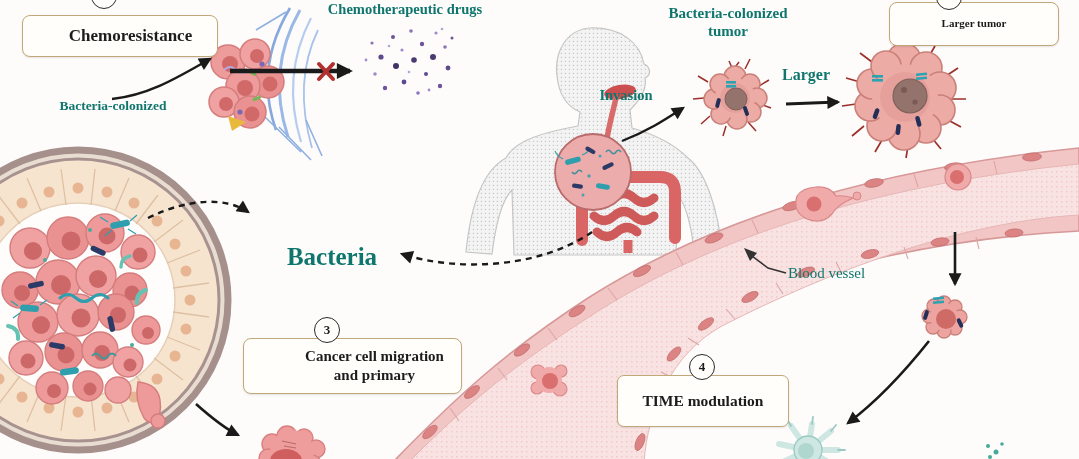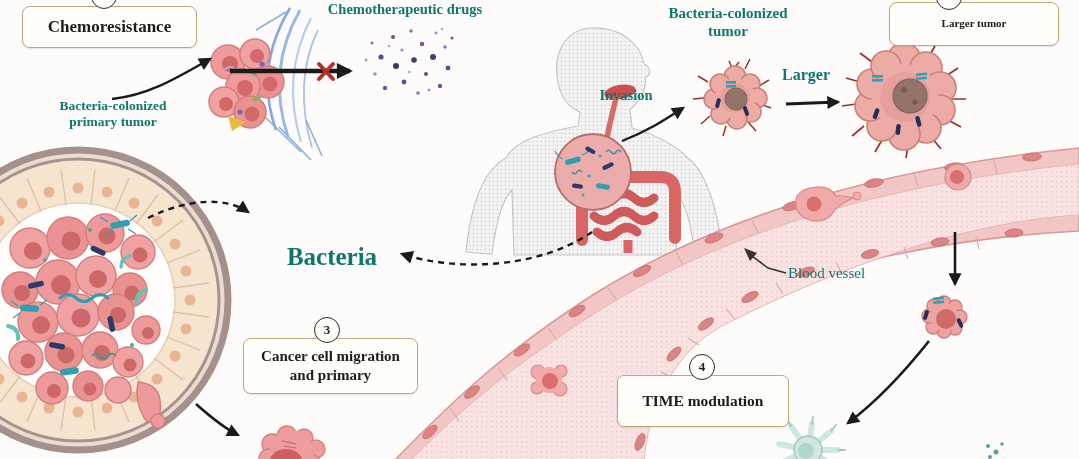--- a/index.html
+++ b/index.html
@@ -417,31 +417,30 @@
           <circle cx="312" cy="464" r="9"></circle>
           <circle cx="268" cy="458" r="9"></circle>
     </g>
     <circle cx="292" cy="452" r="22" fill="#ee9c9c"></circle>
     <ellipse cx="286" cy="461" rx="16" ry="12" fill="#cf5f5f"></ellipse>
     <path d="M282,441 l14,3 M284,446 l12,2" stroke="#bb6a6a" stroke-width="1.2"></path>
   </g>
 </svg>
 
 <div class="badge" style="left:91px;top:-17px;"></div>
-<div class="lbox" style="left:22px;top:6px;width:173px;height:40px;font-size:17px;">
+<div class="lbox" style="left:22px;top:15px;width:173px;height:40px;font-size:17px;padding-left:21px;">
   <span>Chemoresistance</span>
 </div>
 
 <div class="lab" style="left:305px;top:1px;width:200px;font-size:14.5px;">
   <span>Chemotherapeutic drugs</span>
 </div>
 
 <div class="lab" style="left:23px;top:98px;width:180px;font-size:13.5px;">
   <div>Bacteria-colonized</div>
-  <div>primary tumor</div>
 </div>
 
 <div class="lab" style="left:252px;top:226px;width:160px;font-size:25px;margin-top:16px;">
   <span>Bacteria</span>
 </div>
 
 <div class="lab" style="left:586px;top:87px;width:80px;font-size:14.5px;">
   <span>Invasion</span>
 </div>
 
@@ -459,21 +458,21 @@
   <span>Larger tumor</span>
 </div>
 
 <div class="lab" style="left:788px;top:264px;width:110px;font-size:15px;font-weight:normal;text-align:left;">
   <span>Blood vessel</span>
 </div>
 
 <div class="badge" style="left:314px;top:317px;">
   <span>3</span>
 </div>
-<div class="lbox" style="left:243px;top:338px;width:173px;height:54px;font-size:15px;">
+<div class="lbox" style="left:243px;top:338px;width:173px;height:54px;font-size:15px;padding-left:44px;">
   <div>Cancer cell migration</div>
   <div>and primary</div>
 </div>
 
 <div class="badge" style="left:689px;top:354px;">
   <span>4</span>
 </div>
 <div class="lbox" style="left:617px;top:375px;width:170px;height:50px;font-size:15.5px;border-radius:7px;">
   <span>TIME modulation</span>
 </div>

